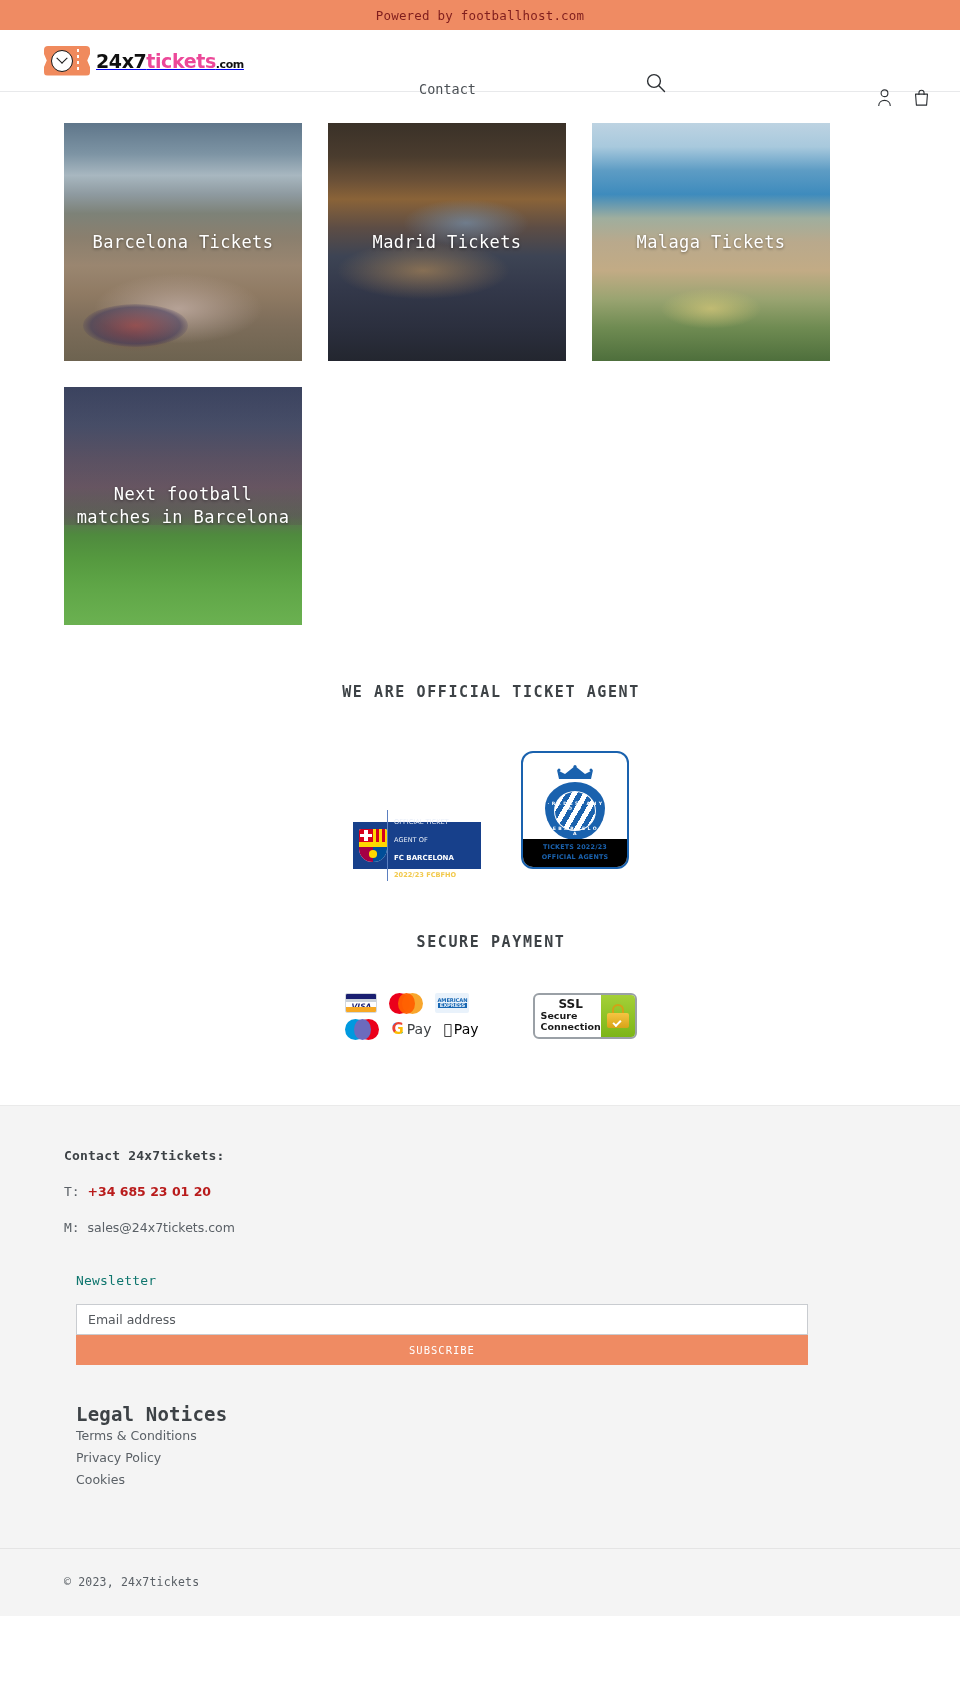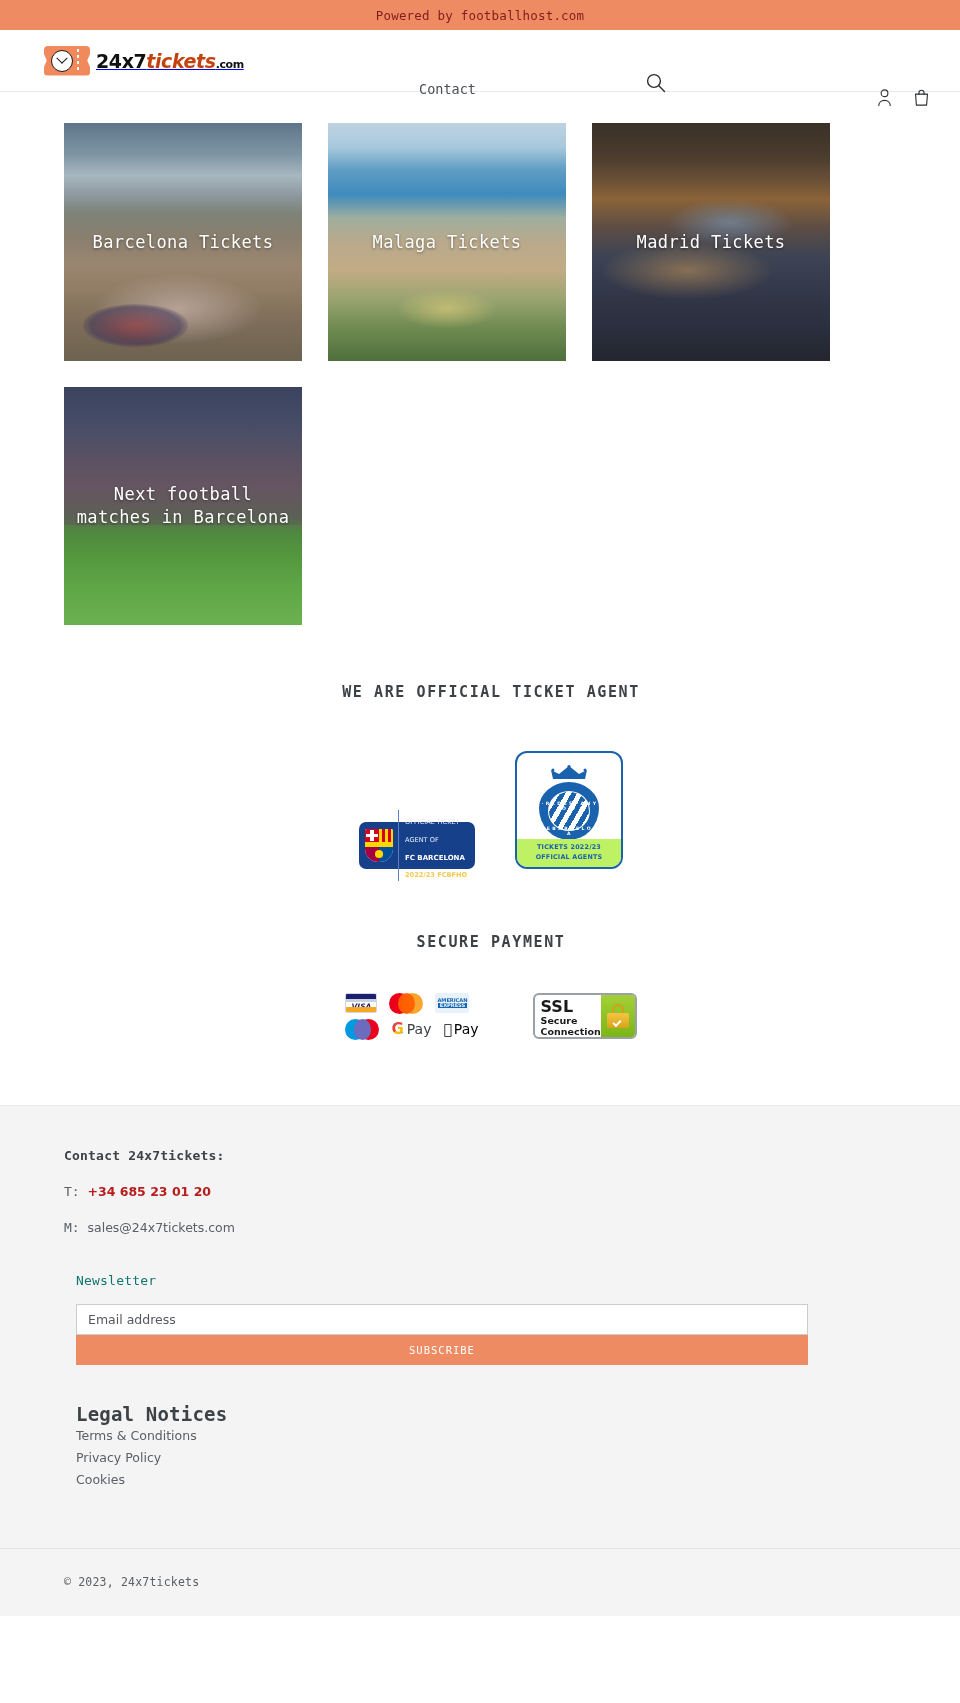--- a/index.html
+++ b/index.html
@@ -67,21 +67,21 @@
     background: repeating-linear-gradient(to bottom, #ffffff 0 3px, transparent 3px 6px);
   }
   .logo-text {
     font-family: "DejaVu Sans", "Liberation Sans", sans-serif;
     font-weight: bold;
     font-size: 19px;
     letter-spacing: -0.4px;
     white-space: nowrap;
   }
   .logo-text .blk { color: #111111; }
-  .logo-text .org { color: #c2410c; font-style: italic; }
+  .logo-text .org { color: #ec4899; }
   .logo-text .dotcom { color: #111111; font-size: 11px; }
 
   .nav-contact {
     position: absolute;
     left: 419px;
     top: 51px;
     font-size: 13.5px;
     color: #4a4f54;
     text-decoration: none;
     font-family: "DejaVu Sans Mono", "Liberation Mono", monospace;
@@ -190,27 +190,26 @@
   .agents { margin-top: 58px; }
   .badge-row {
     display: flex;
     align-items: flex-end;
     justify-content: center;
     gap: 40px;
   }
 
   
   .badge-fcb {
-    width: 116px; height: 47px;
+    width: 128px; height: 47px;
     background: #17408b;
-    border-radius: 7px;
+    border-radius: 0;
     display: flex;
     align-items: center;
     padding: 0 6px;
-    gap: 5px;
   }
   .fcb-crest {
     width: 28px; height: 33px;
     position: relative;
     flex: 0 0 28px;
     border-radius: 2px 2px 50% 50% / 2px 2px 40% 40%;
     overflow: hidden;
     background: #fff;
   }
   .fcb-crest .q-tl { position:absolute; left:0; top:0; width:50%; height:40%; background:#d6001c; }
@@ -265,21 +264,21 @@
   }
   .esp-text-top, .esp-text-bot {
     position: absolute; left:0; right:0;
     color:#ffffff; font-size:4.6px; letter-spacing:.4px; text-align:center;
     font-family:"DejaVu Sans","Liberation Sans",sans-serif; font-weight:bold;
   }
   .esp-text-top { top: 19px; }
   .esp-text-bot { bottom: 4px; }
   .esp-banner {
     position: absolute; left: 0; right: 0; bottom: 0;
-    background: #bef264;
+    background: #000000;
     color: #1a62ae;
     font-family: "DejaVu Sans","Liberation Sans",sans-serif;
     font-weight: bold;
     font-size: 6.4px;
     line-height: 1.45;
     padding: 4px 0 5px;
     text-align: center;
     letter-spacing: .2px;
     margin-top: 36px;
   }
@@ -342,21 +341,21 @@
   .ssl {
     width: 104px; height: 46px;
     border: 2px solid #9aa0a6; border-radius: 6px;
     background: #ffffff; display: flex; overflow: hidden;
   }
   .ssl-left {
     flex: 1; padding: 3px 0 0 6px; text-align: left;
     font-family:"DejaVu Sans","Liberation Sans",sans-serif;
     color:#1a1a1a; line-height:1.12;
   }
-  .ssl-left .s1 { font-size:16px; font-weight:bold; }
+  .ssl-left .s1 { font-size:12px; font-weight:bold;text-align:center; }
   .ssl-left .s2 { font-size:9.5px; font-weight:bold; }
   .ssl-left .s3 { font-size:9.5px; font-weight:bold; }
   .ssl-right {
     width: 40px; background: linear-gradient(to bottom,#a4d037,#7cb518);
     position: relative; display:flex; align-items:center; justify-content:center;
   }
   .lock { width: 22px; height: 24px; position: relative; }
   .lock .shackle {
     position:absolute; left:5px; top:0; width:12px; height:11px;
     border: 2.6px solid #d4a017; border-bottom:none;
@@ -479,27 +478,27 @@
 
   <div class="grid-wrap">
     <div class="grid">
 
       <a class="card" href="#">
         <span class="card-img img-barcelona"></span>
         <span class="card-title">Barcelona Tickets</span>
       </a>
 
       <a class="card" href="#">
+        <span class="card-img img-madrid"></span>
+        <span class="card-title">Madrid Tickets</span>
+      </a>
+
+      <a class="card" href="#">
         <span class="card-img img-malaga"></span>
         <span class="card-title">Malaga Tickets</span>
-      </a>
-
-      <a class="card" href="#">
-        <span class="card-img img-madrid"></span>
-        <span class="card-title">Madrid Tickets</span>
       </a>
 
       <a class="card" href="#">
         <span class="card-img img-matches"></span>
         <span class="card-title">Next football matches in Barcelona</span>
       </a>
 
     </div>
   </div>
 

